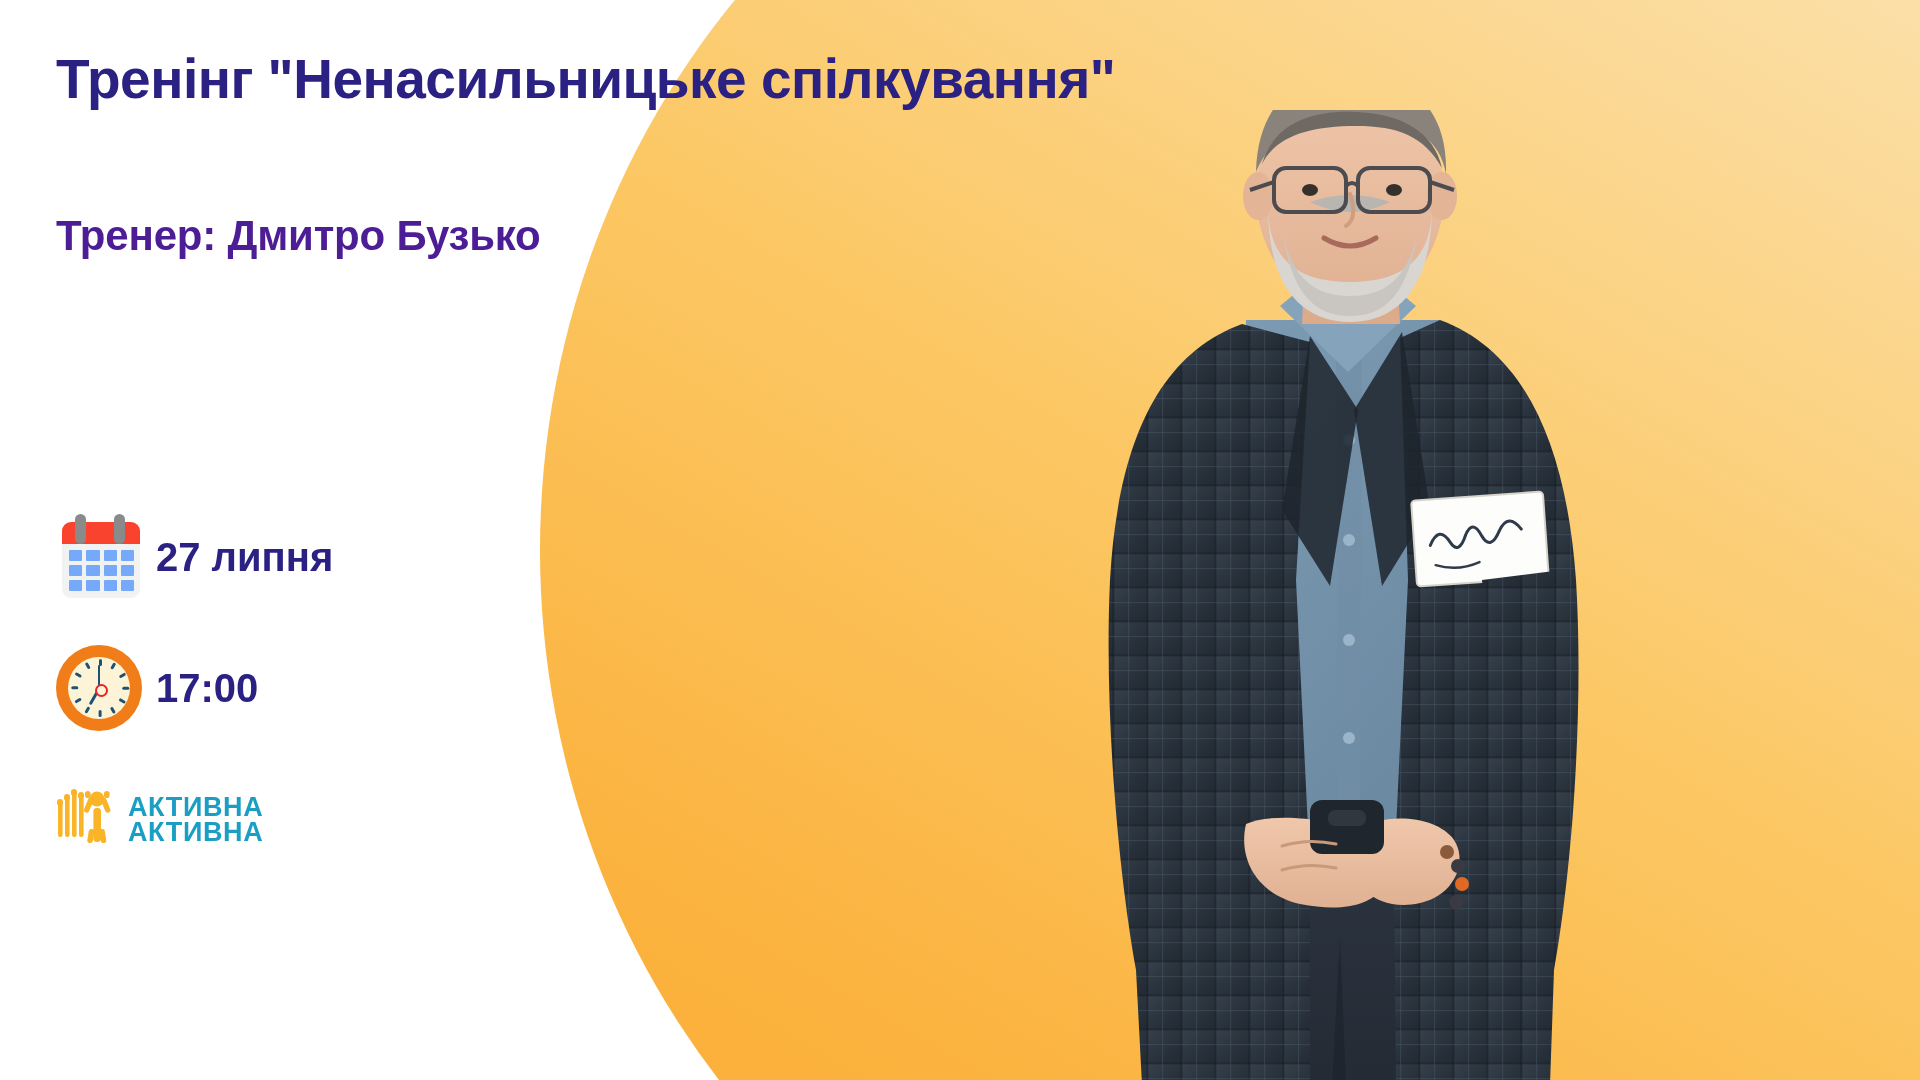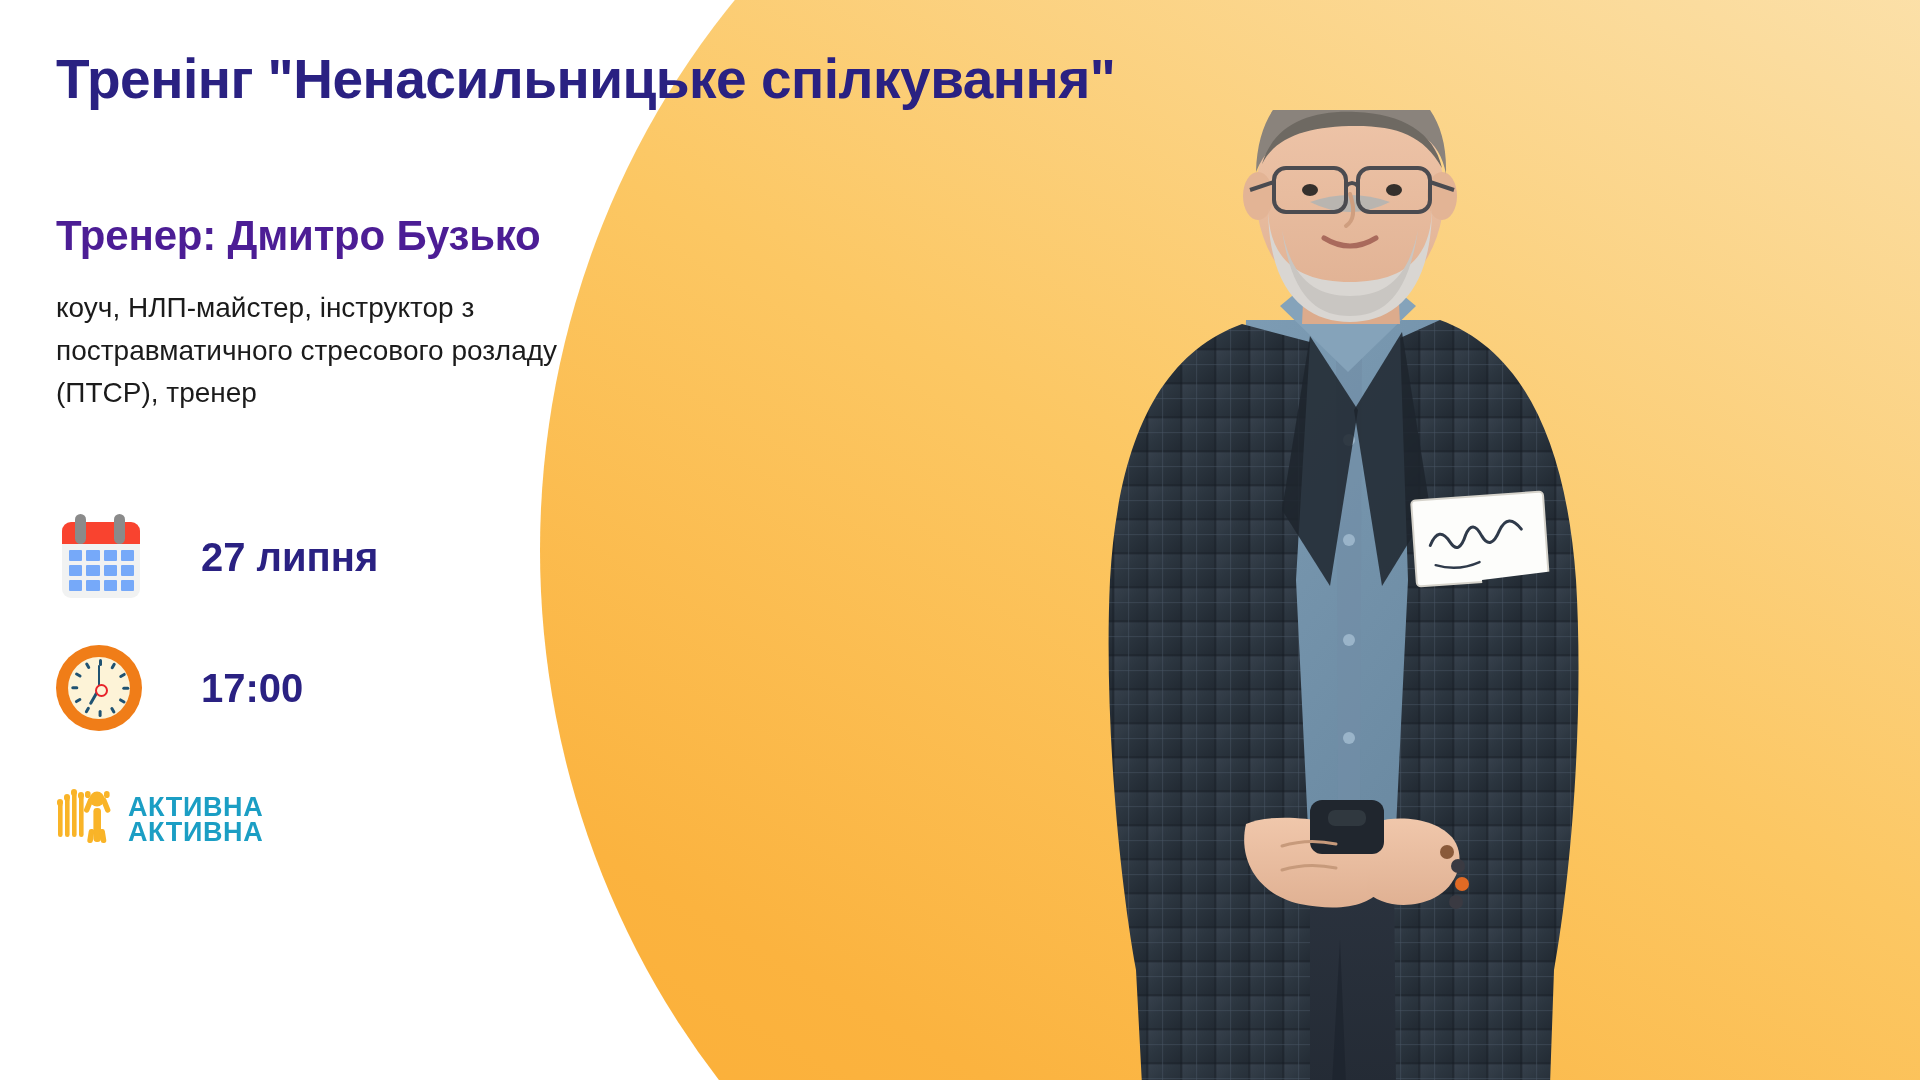--- a/index.html
+++ b/index.html
@@ -98,21 +98,20 @@
   .icon-box {
     width: 100px;
     display: flex;
     justify-content: flex-start;
     align-items: center;
   }
   .info-value {
     font-size: 40px;
     font-weight: bold;
     color: #2a2182;
-    margin-left: 45px;
     white-space: nowrap;
   }
 
   
   .cal {
     position: relative;
     width: 88px;
     height: 86px;
   }
   .cal-ring {
@@ -355,21 +354,20 @@
     <path d="M314 128 q26 16 52 0" stroke="#a96a5c" stroke-width="5" fill="none" stroke-linecap="round"></path>
   </svg>
 </div>
 
 <div class="content">
 
   <div class="title">Тренінг "Ненасильницьке спілкування"</div>
 
   <div class="trainer-name">Тренер: Дмитро Бузько</div>
 
-  <div class="bio">коуч, НЛП-майстер, інструктор з постравматичного стресового розладу (ПТСР), тренер</div>
 
   <div class="info-row date">
     <div class="icon-box">
       <div class="cal">
         <div class="cal-ring l"></div>
         <div class="cal-ring r"></div>
         <div class="cal-body">
           <div class="cal-head"></div>
           <div class="cal-grid">
             <div class="cal-cell"></div>

